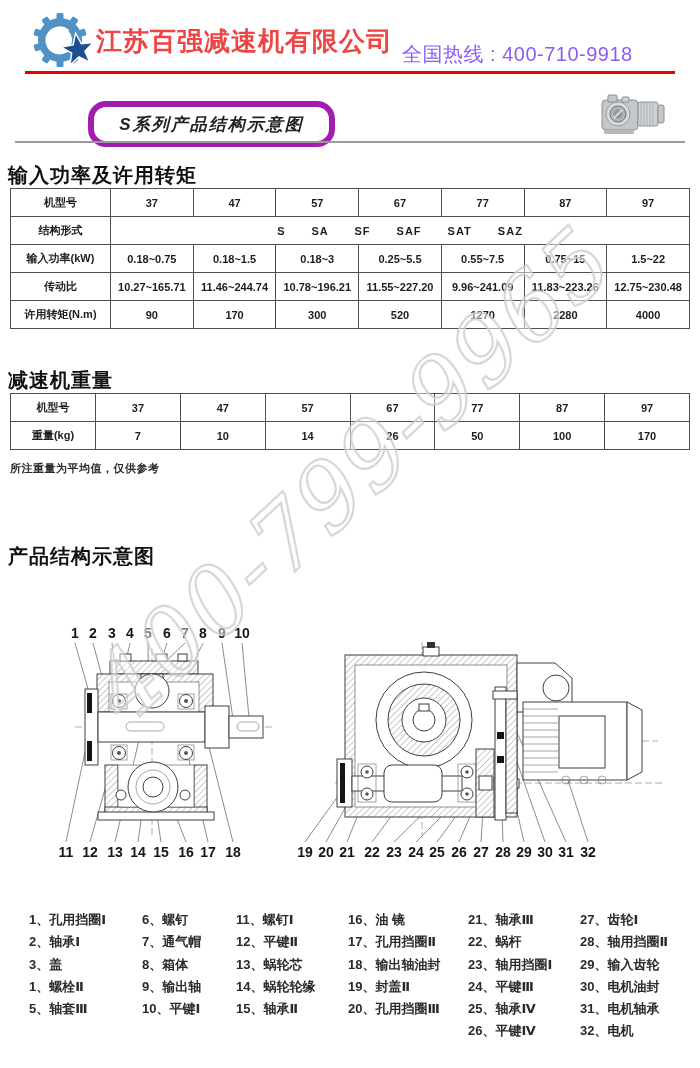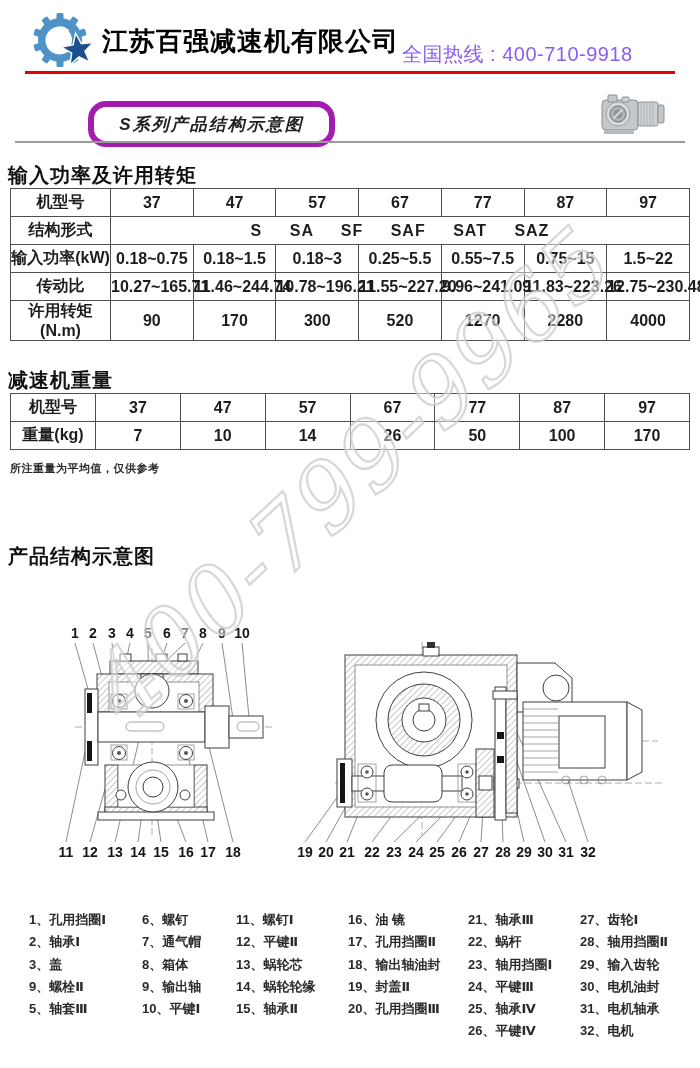--- a/index.html
+++ b/index.html
@@ -1,38 +1,38 @@
 <!DOCTYPE html>
 <html><head>
 <meta charset="utf-8">
 <style>
   html,body{margin:0;padding:0;background:#ffffff;}
   #page{position:relative;width:700px;height:1068px;background:#ffffff;overflow:hidden;
         font-family:"Liberation Sans","DejaVu Sans",sans-serif;color:#1d1d1d;}
   .abs{position:absolute;}
 
   
-  #company-name{left:102px;top:24px;font-size:26px;font-weight:bold;letter-spacing:1px;color:#000000;}
+  #company-name{left:96px;top:24px;font-size:26px;font-weight:bold;letter-spacing:1px;color:#ef4444;}
   #hotline{left:402px;top:41px;font-size:20px;font-weight:normal;color:#8b5cf6;letter-spacing:.5px;}
   #red-line{left:25px;top:71px;width:650px;height:3px;background:#e60000;}
 
   
   #badge{left:88px;top:101px;width:235px;height:34px;border:6px solid #a21caf;border-radius:18px;
          display:flex;align-items:center;justify-content:center;
          font-size:17px;font-weight:bold;font-style:italic;letter-spacing:2px;color:#222;background:#fff;}
   #gray-line{left:15px;top:141px;width:670px;height:2px;background:#9a9a9a;}
 
   .sec-title{left:8px;font-size:20px;font-weight:bold;color:#111;letter-spacing:1px;}
   #sec1-title{top:162px;}
   #sec2-title{top:367px;}
   #sec3-title{top:543px;}
 
   .spec-table{position:absolute;left:10px;width:680px;border-collapse:collapse;table-layout:fixed;background:transparent;}
   .spec-table td{border:1px solid #4f4f4f;text-align:center;vertical-align:middle;
-                 font-size:16px;font-weight:600;color:#1d1d1d;padding:0;height:27px;}
+                 font-size:11px;font-weight:600;color:#1d1d1d;padding:0;height:27px;}
   .spec-table td.lbl{font-weight:bold;}
   #table1{top:188px;}
   #table2{top:393px;}
   td.sforms{word-spacing:22px;font-weight:bold;letter-spacing:1px;}
 
   #note{left:10px;top:461px;font-size:11px;font-weight:bold;color:#2b2b2b;letter-spacing:.5px;}
 
   
   #diagrams{left:0;top:612px;}
   .cl{stroke:#9a9a9a;stroke-width:.8;stroke-dasharray:7 3;fill:none;}
@@ -405,21 +405,21 @@
       <text class="num" x="545" y="857">30</text>
       <text class="num" x="566" y="857">31</text>
       <text class="num" x="588" y="857">32</text>
     </g>
   </svg>
 
   <ul class="parts-col" id="pcol1">
     <li>1、孔用挡圈Ⅰ</li>
     <li>2、轴承Ⅰ</li>
     <li>3、盖</li>
-    <li>9、螺栓Ⅱ</li>
+    <li>1、螺栓Ⅱ</li>
     <li>5、轴套Ⅲ</li>
   </ul>
   <ul class="parts-col" id="pcol2">
     <li>6、螺钉</li>
     <li>7、通气帽</li>
     <li>8、箱体</li>
     <li>9、输出轴</li>
     <li>10、平键Ⅰ</li>
   </ul>
   <ul class="parts-col" id="pcol3">

